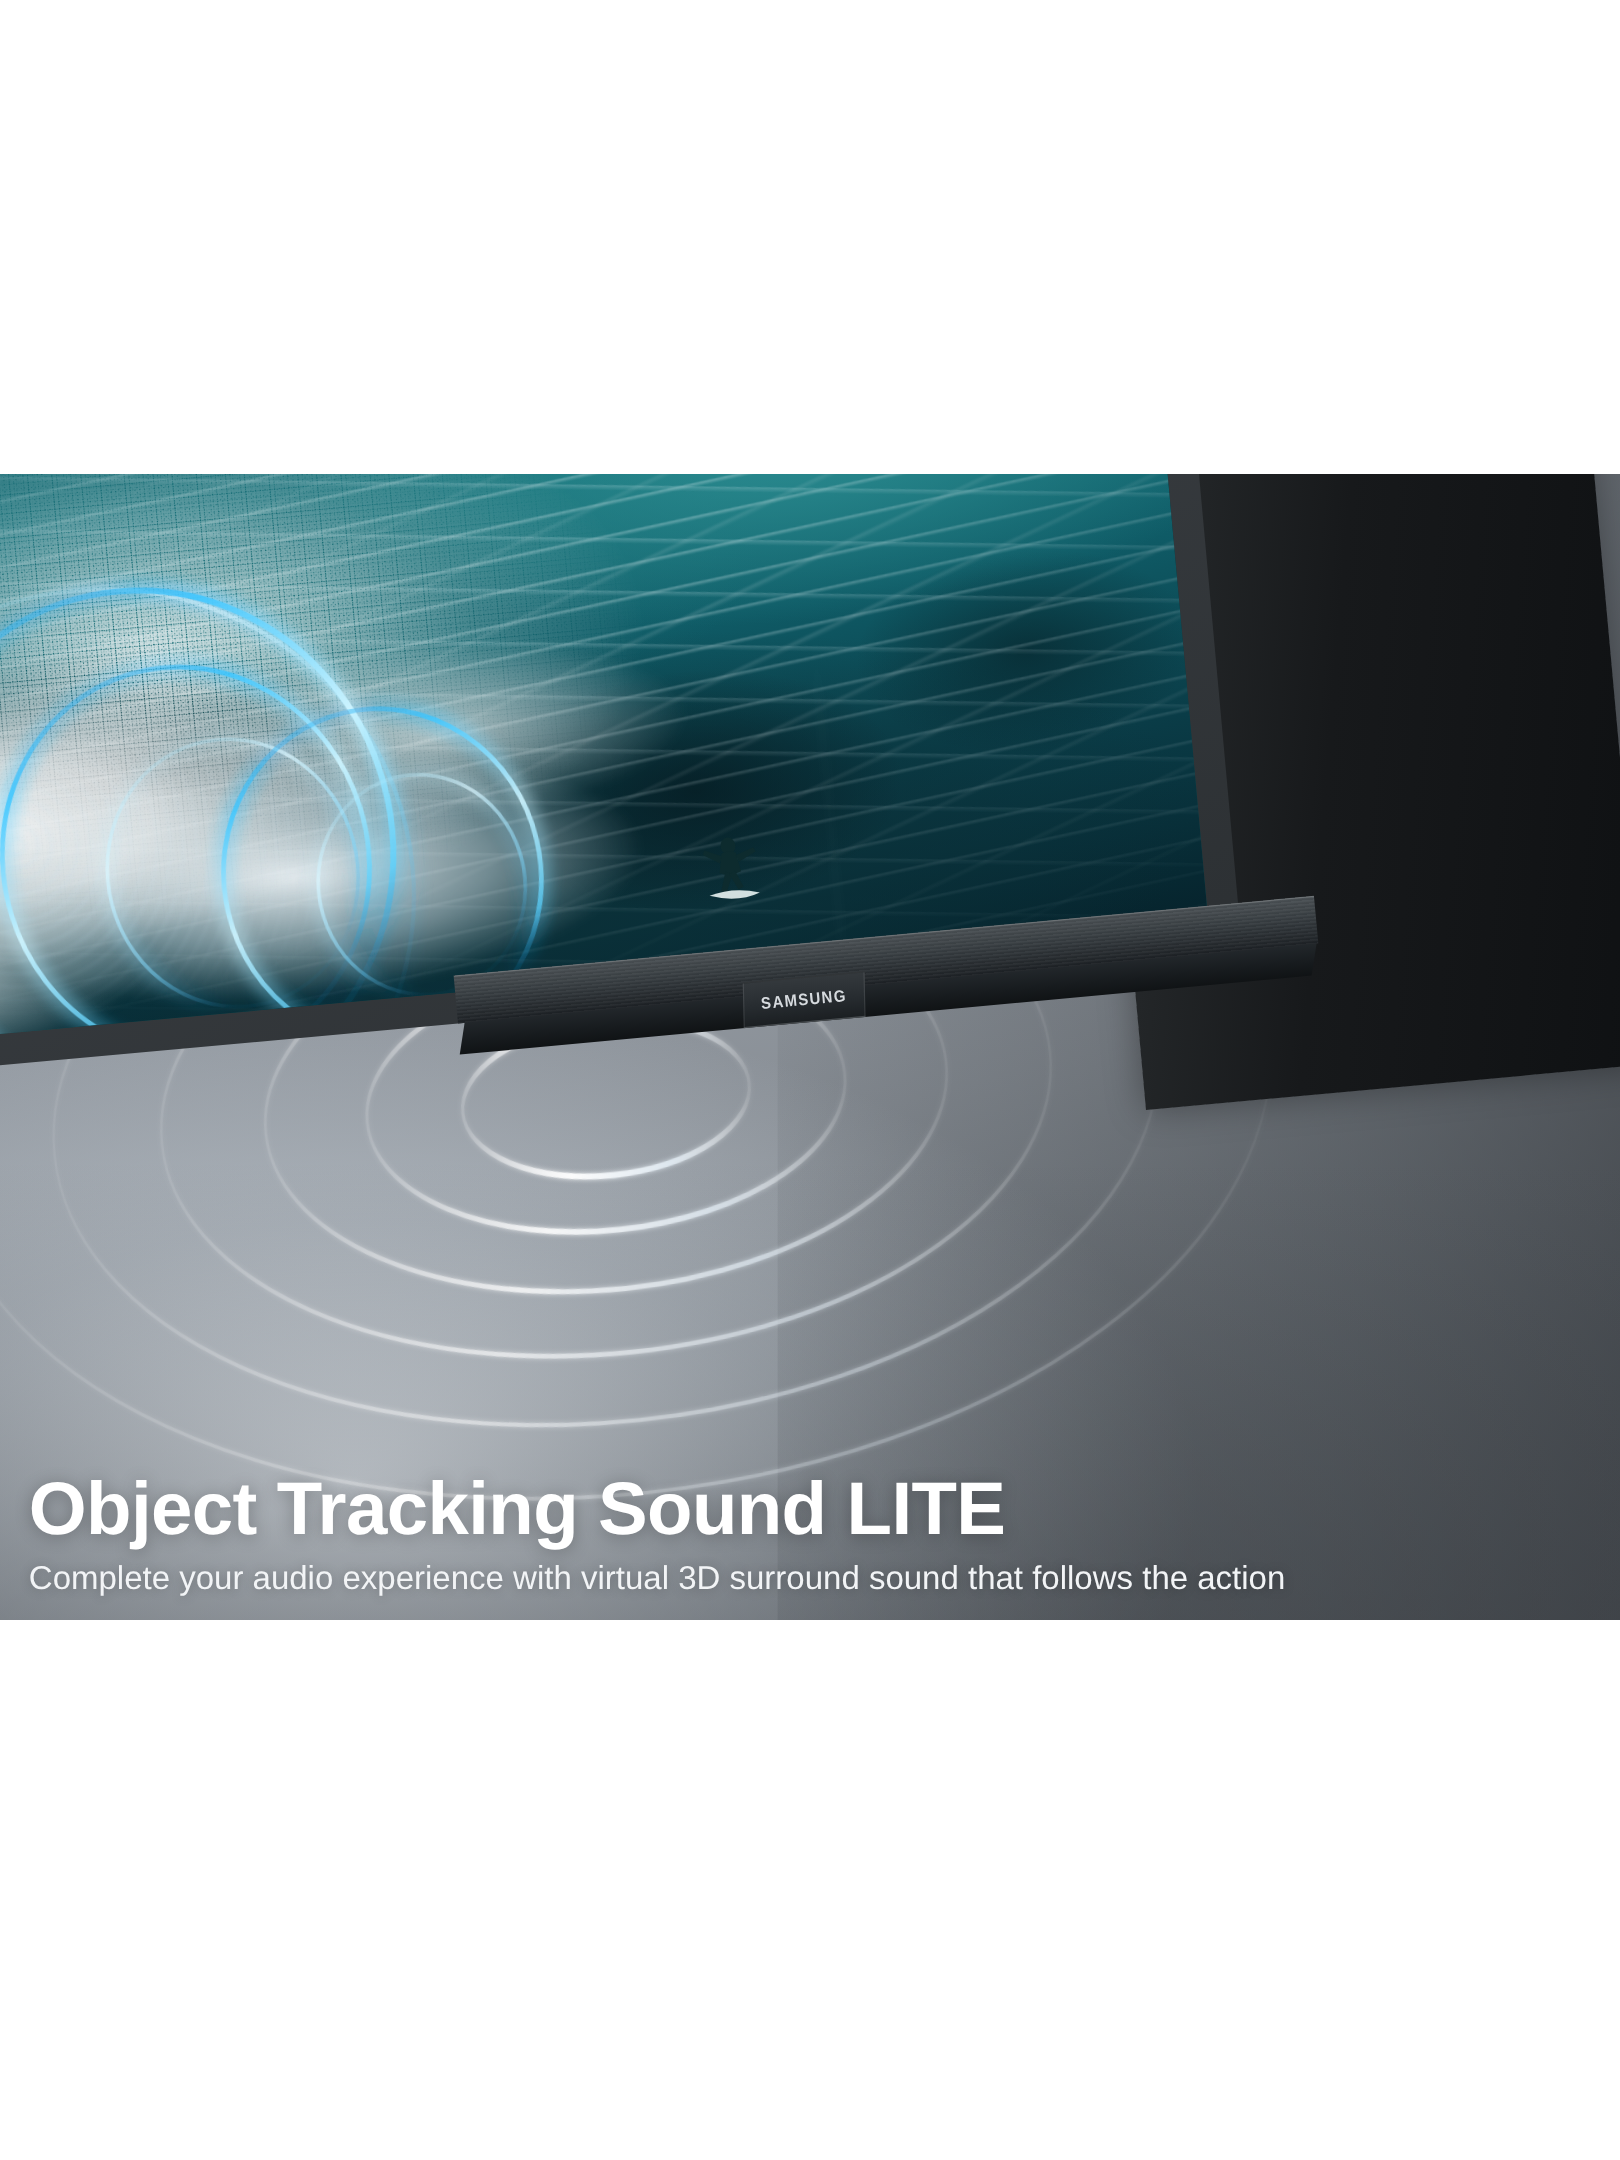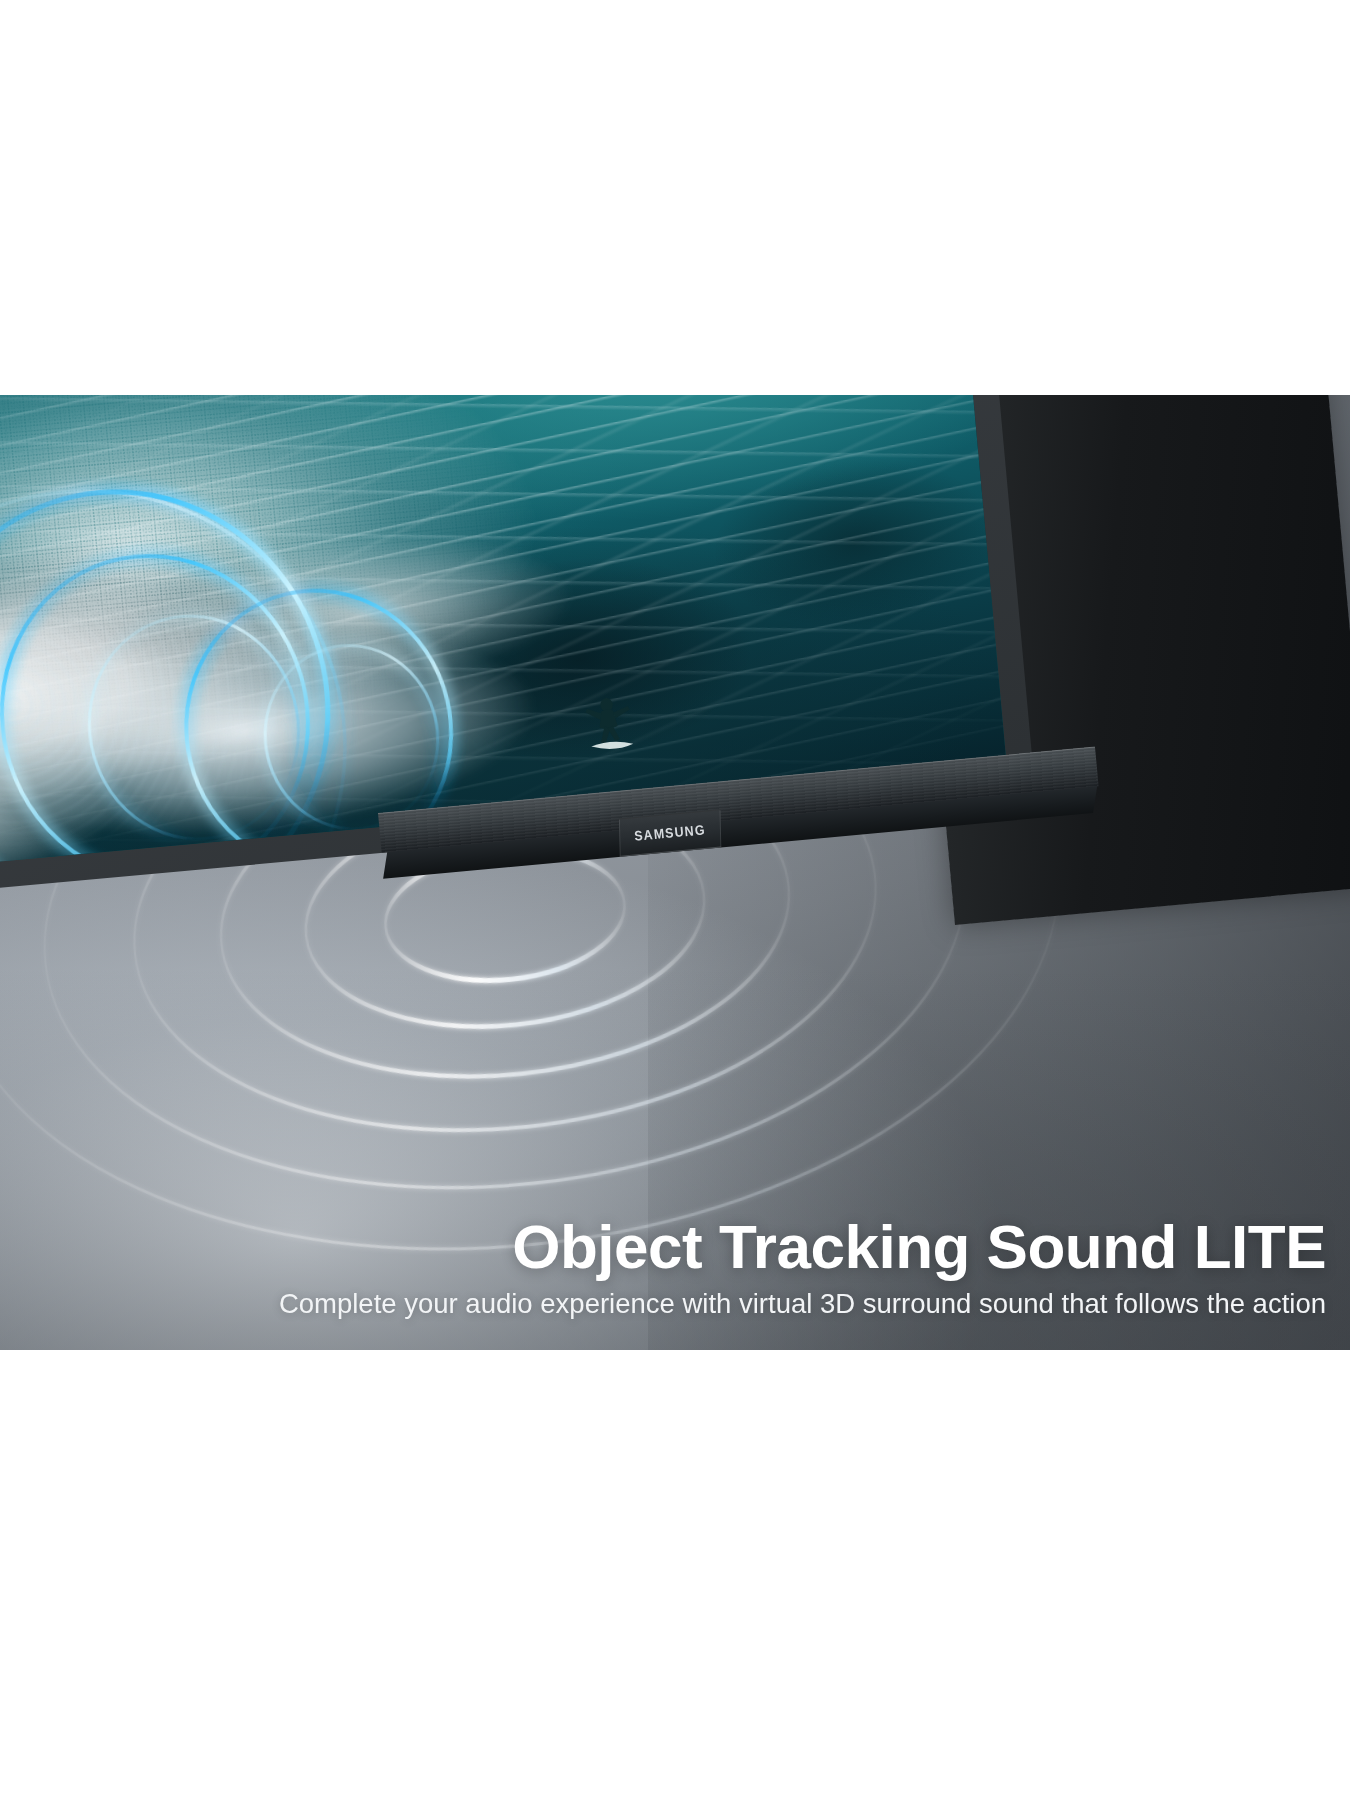--- a/index.html
+++ b/index.html
@@ -262,35 +262,35 @@
     width: 1350px; height: 955px;
     pointer-events: none;
   }
 
   
   #caption {
     position: absolute;
     left: 0;
     right: 0;
     bottom: 18px;
-    text-align: right;
+    text-align: left;
     padding: 0 24px;
   }
   #headline {
     margin: 0;
     font-family: "Liberation Sans", sans-serif;
     font-size: 62px;
     font-weight: 700;
     letter-spacing: -0.5px;
     color: #ffffff;
     line-height: 1.04;
     text-shadow: 0 2px 14px rgba(0,0,0,0.28);
   }
   #subhead {
-    margin: 10px 0 12px 0;
+    margin: 10px 0 1px 0;
     font-family: "Liberation Sans", sans-serif;
     font-size: 27.5px;
     font-weight: 400;
     color: #f2f4f6;
     line-height: 1.12;
     text-shadow: 0 1px 9px rgba(0,0,0,0.26);
   }
 
   
   .letterbox {

